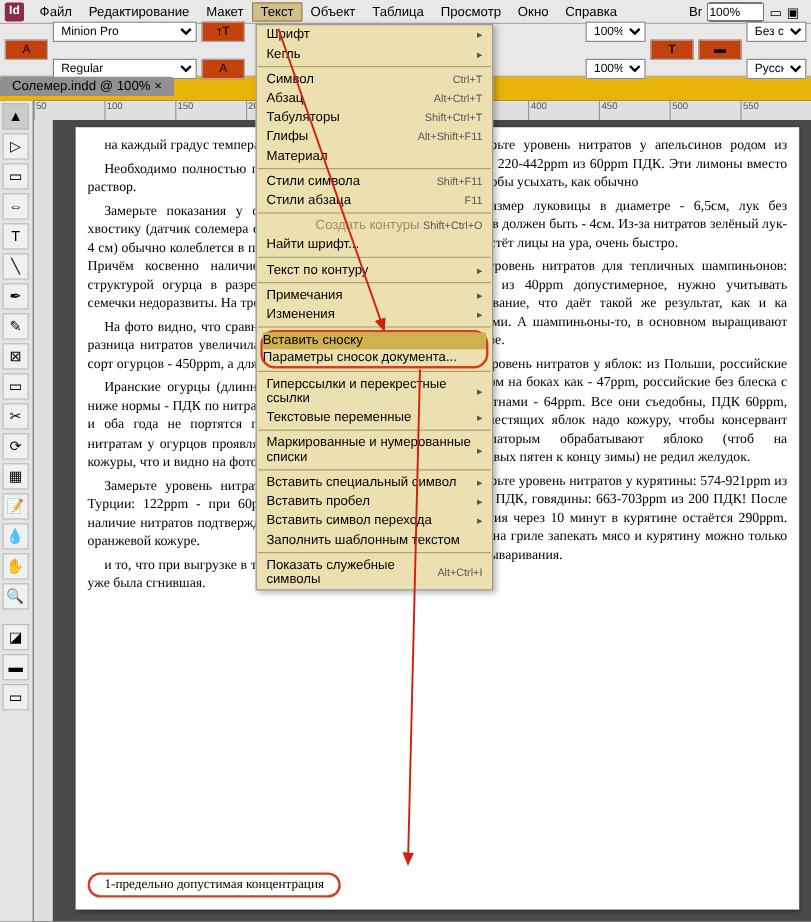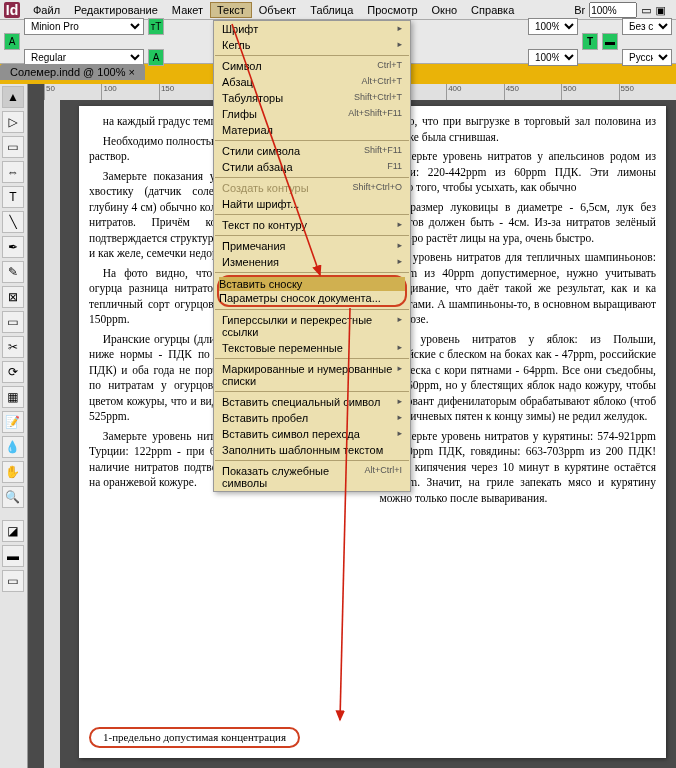--- a/index.html
+++ b/index.html
@@ -1,44 +1,44 @@
 <!DOCTYPE html>
 <html><head>
 <meta charset="utf-8">
 <style>
   * { box-sizing: border-box; margin: 0; padding: 0; }
   body { font-family: Tahoma, Arial, sans-serif; font-size: 11px; background: #4a4a4a; width: 676px; height: 768px; overflow: hidden; position: relative; }
   .menubar { background: #e8e8e8; height: 20px; display: flex; align-items: center; padding: 0 4px; border-bottom: 1px solid #aaa; }
-  .app-icon { width: 16px; height: 16px; background: #8b2a4a; color: #fff; font-weight: bold; display: flex; align-items: center; justify-content: center; font-size: 14px; margin-right: 6px; border-radius: 2px; }
+  .app-icon { width: 16px; height: 16px; background: #8b2a4a; color: #fff; font-weight: bold; display: flex; align-items: center; justify-content: center; font-size: 10px; margin-right: 6px; border-radius: 2px; }
   .menubar .mi { padding: 2px 7px; cursor: default; }
   .menubar .mi.open { background: #d0c090; border: 1px solid #a08040; padding: 1px 6px; }
   .toolbar { background: #e8e8e8; height: 44px; border-bottom: 1px solid #aaa; display: flex; align-items: center; padding: 2px 4px; gap: 4px; font-size: 10px; }
   .toolbar .tgroup { display: flex; flex-direction: column; gap: 14px; }
   .toolbar select, .toolbar input { font-size: 10px; height: 17px; border: 1px solid #888; background: #fff; padding: 0 2px; }
   .toolbar .wide { width: 120px; }
-  .toolbar .icon-b { width: 16px; height: 17px; border: 1px solid #aaa; background: #22c55e; display:inline-flex; align-items:center; justify-content:center; }
+  .toolbar .icon-b { width: 36px; height: 17px; border: 1px solid #aaa; background: #c2410c; display:inline-flex; align-items:center; justify-content:center; }
   .tabbar { background: #eab308; height: 20px; display: flex; align-items: flex-start; }
   .tab { background: #909090; color: #000; padding: 2px 10px; font-size: 11px; border-radius: 3px 3px 0 0; }
   .workspace { display: flex; height: calc(768px - 84px); }
   .toolbox { width: 28px; background: #e4e4e4; border-right: 1px solid #999; display: flex; flex-direction: column; padding: 2px; gap: 3px; }
   .tool { width: 22px; height: 22px; border: 1px solid #bbb; background: #f0f0f0; display: flex; align-items: center; justify-content: center; font-size: 12px; }
   .tool.sel { background: #ccc; }
-  .canvas-wrap { flex: 1; background: #4a4a4a; position: relative; overflow: hidden; margin-left: 16px; }
+  .canvas-wrap { flex: 1; background: #4a4a4a; position: relative; overflow: hidden; }
   .ruler-h { position: absolute; top: 0; left: 0; right: 0; height: 16px; background: #e0e0e0; font-size: 8px; display: flex; }
   .ruler-h span { flex:1; border-left:1px solid #999; padding-left:1px; color:#555; }
   .ruler-v { position: absolute; top: 16px; left: 0; width: 16px; bottom: 0; background: #e0e0e0; }
   .page { position: absolute; top: 22px; left: 35px; right: 10px; bottom: 10px; background: #fff; box-shadow: 1px 1px 4px rgba(0,0,0,.5); padding: 8px 10px 8px 10px; }
   .page-inner { position: relative; height: 100%; columns: 2; column-gap: 14px; font-family: Georgia, serif; font-size: 11.5px; line-height: 1.35; color: #000; text-align: justify; }
   .page-inner p { text-indent: 1.2em; margin-bottom: 4px; }
   .footnote { position:absolute; bottom:2px; left:0; font-size:11px; border:2px solid #d04020; border-radius:12px; padding:1px 12px; text-indent:0; background:#fff; }
   .dropdown { position: absolute; top: 20px; left: 213px; width: 198px; background: #ece0b0; border: 1px solid #999; box-shadow: 2px 2px 5px rgba(0,0,0,.3); z-index: 100; font-size: 11px; }
-  .dropdown .di { padding: 2px 8px; display: flex; justify-content: space-between; position: relative; }
+  .dropdown .di { padding: 2px 8px; display: flex; justify-content: space-between; align-items: center; position: relative; }
   .dropdown .di.sub::after { content: "▸"; font-size: 9px; color: #555; }
   .dropdown .sep { height: 1px; background: #b0a070; margin: 2px 1px; }
-  .dropdown .di.disabled { color: #a09060; }
+  .dropdown .di.disabled { color: #a09060; margin-left: 41px; }
   .dropdown .di.hl { background: #d0b050; }
   .dropdown .grp { border: 2px solid #d04020; border-radius: 12px; margin: 1px 3px; }
   .dropdown .grp .di { padding: 1px 0; }
   .arrow-svg { position:absolute; top:0; left:0; pointer-events:none; z-index:200; }
   .zoom-top { position:absolute; right:10px; top:2px; display:flex; gap:4px; align-items:center; }
   .zoom-top input { width:48px; height:16px; font-size:10px; }
   .sc { font-size:9px; color:#555; }
 </style>
 </head>
 <body>

